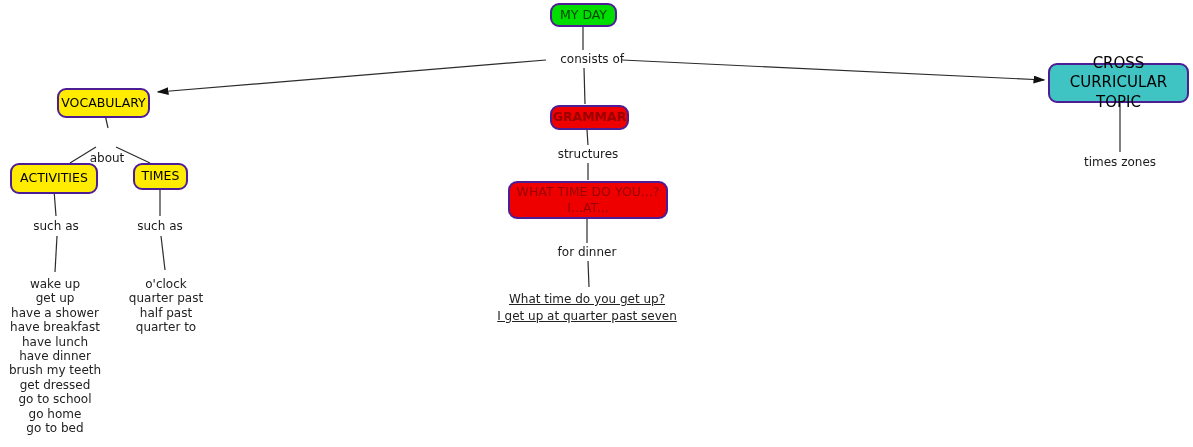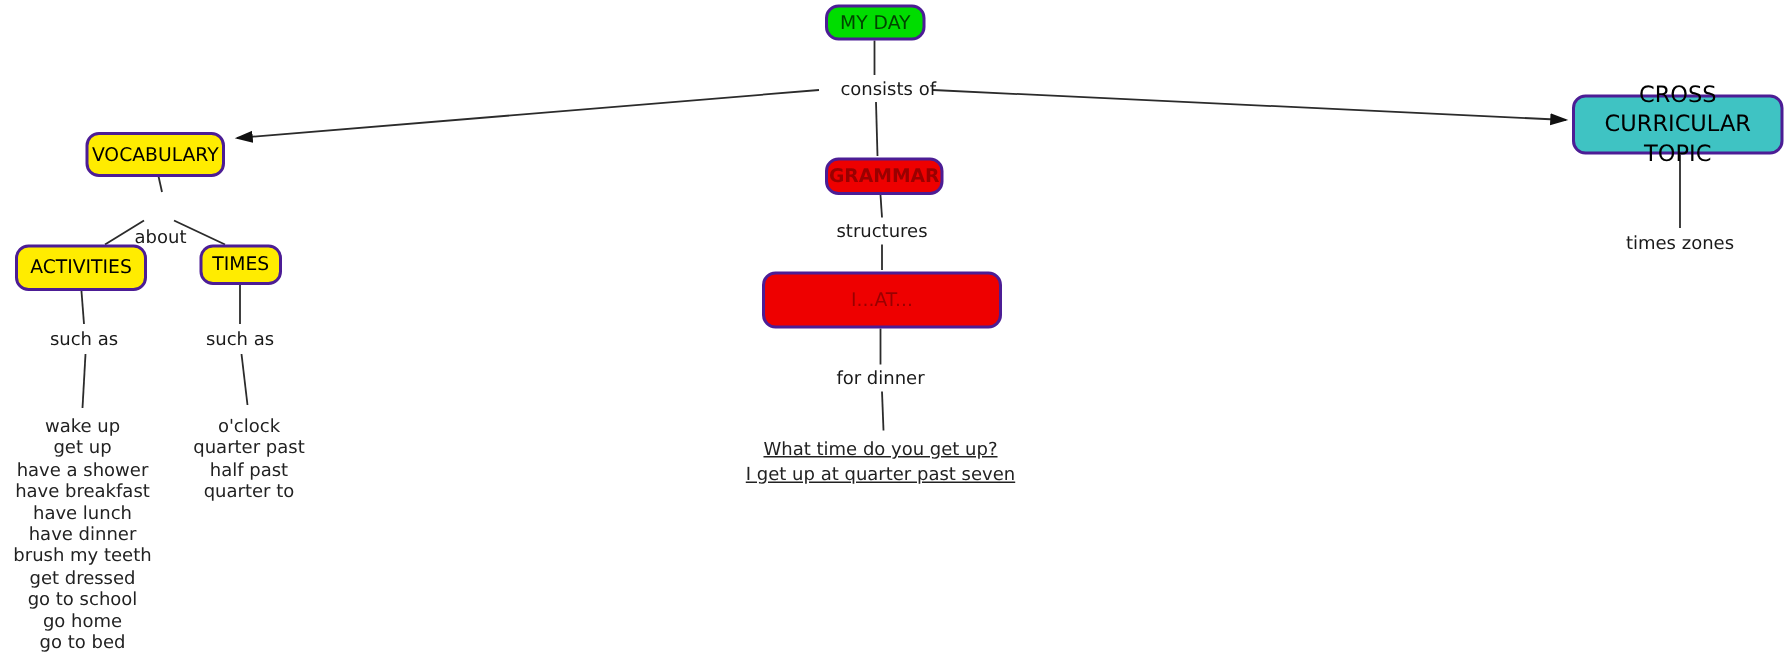--- a/index.html
+++ b/index.html
@@ -83,20 +83,21 @@
   <div class="node node-cyan" style="left:1048px; top:63px; width:141px; height:40px; font-size:15px;">
     <span>CROSS CURRICULAR</span>
     <span>TOPIC</span>
   </div>
 
   <div class="node node-yellow" style="left:10px; top:163px; width:88px; height:31px;">ACTIVITIES</div>
 
   <div class="node node-yellow" style="left:133px; top:163px; width:55px; height:27px;">TIMES</div>
 
   <div class="node node-red" style="left:508px; top:181px; width:160px; height:38px;">
+    <span>WHAT TIME DO YOU...?</span>
     <span>I...AT...</span>
   </div>
 
   <div class="edge-label" style="left:544px; top:52px; width:80px;text-align:right;">consists of</div>
 
   <div class="edge-label" style="left:87px; top:130px; width:40px;margin-top:21px;">about</div>
 
   <div class="edge-label" style="left:30px; top:219px; width:52px;">such as</div>
 
   <div class="edge-label" style="left:134px; top:219px; width:52px;">such as</div>

